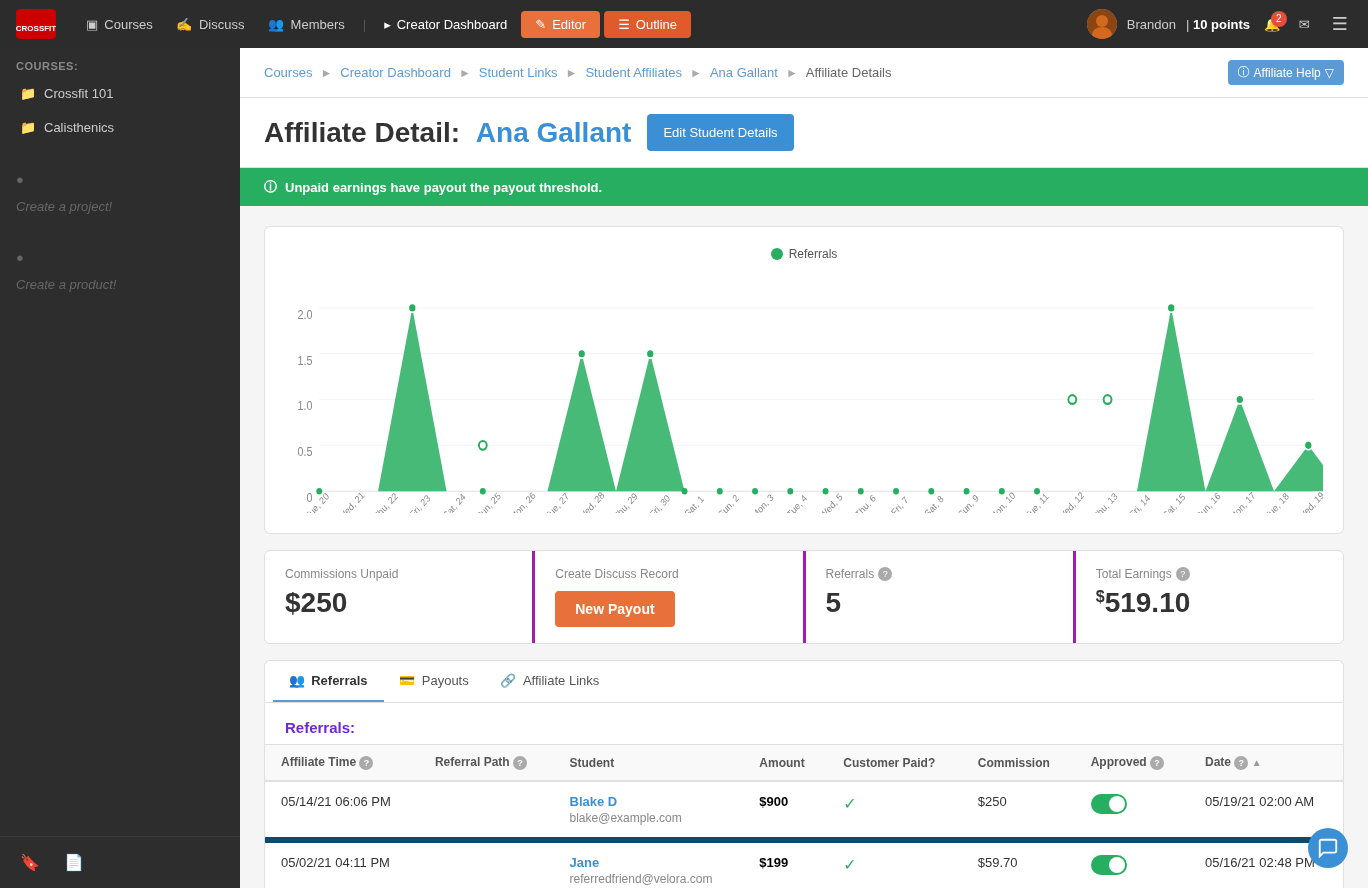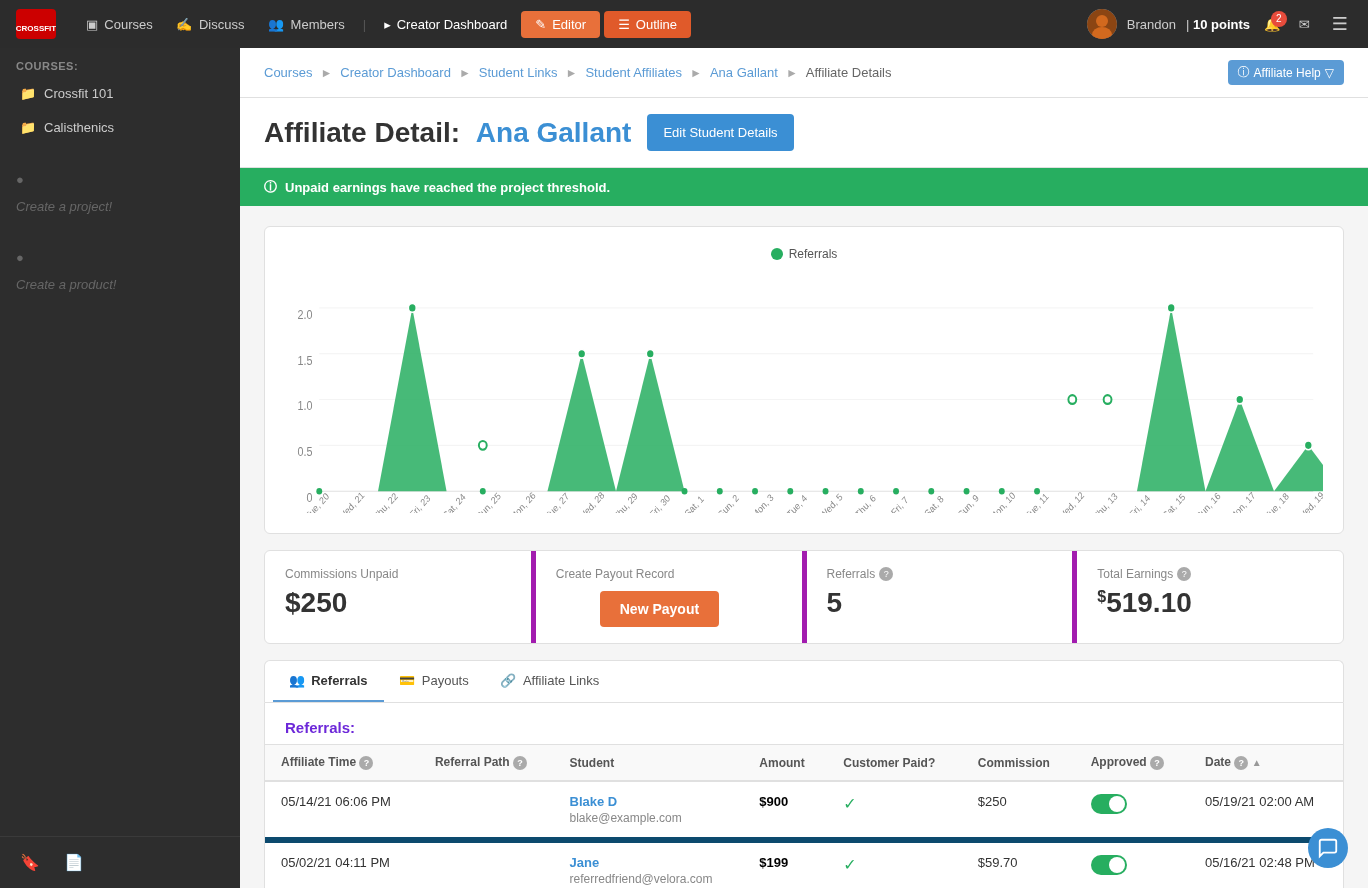--- a/index.html
+++ b/index.html
@@ -57,25 +57,25 @@
 
     
     .chart-card { background: #fff; border-radius: 6px; border: 1px solid #e0e0e0; padding: 20px; margin-bottom: 16px; }
     .chart-legend { display: flex; align-items: center; gap: 6px; justify-content: center; margin-bottom: 12px; font-size: 12px; color: #555; }
     .chart-legend-dot { width: 12px; height: 12px; border-radius: 50%; background: #27ae60; }
     .chart-container { position: relative; height: 240px; }
     .chart-svg { width: 100%; height: 100%; }
 
     
     .stats-row { background: #fff; border-radius: 6px; border: 1px solid #e0e0e0; display: flex; margin-bottom: 16px; overflow: hidden; }
-    .stat-box { flex: 1; padding: 16px 20px; border-right: 5px solid #a21caf; }
+    .stat-box { flex: 1; padding: 16px 20px; border-right: 3px solid #a21caf; }
     .stat-box:last-child { border-right: none; }
     .stat-label { font-size: 12px; color: #888; margin-bottom: 6px; display: flex; align-items: center; gap: 4px; }
     .stat-value { font-size: 28px; font-weight: 700; color: #333; }
-    .btn-new-payout { background: #e8703a; color: #fff; border: none; border-radius: 4px; padding: 10px 20px; cursor: pointer; font-size: 14px; font-weight: 600; margin-top: 4px; margin-left: 44px; }
+    .btn-new-payout { background: #e8703a; color: #fff; border: none; border-radius: 4px; padding: 10px 20px; cursor: pointer; font-size: 14px; font-weight: 600; margin-top: 4px; }
 
     
     .tabs-bar { background: #fff; border-radius: 6px 6px 0 0; border: 1px solid #e0e0e0; border-bottom: none; display: flex; gap: 0; padding: 0 8px; }
     .tab { padding: 12px 16px; cursor: pointer; border-bottom: 2px solid transparent; color: #555; font-size: 13px; display: flex; align-items: center; gap: 6px; }
     .tab.active { border-bottom: 2px solid #5b9bd5; color: #333; font-weight: 600; }
 
     
     .table-card { background: #fff; border: 1px solid #e0e0e0; border-radius: 0 0 6px 6px; }
     .table-title { font-size: 15px; font-weight: 700; color: #6d28d9; padding: 16px 20px 8px; }
     .data-table { width: 100%; border-collapse: collapse; }
@@ -204,21 +204,21 @@
   <div class="page-header">
     <h1 class="page-title">
       <span>Affiliate Detail:</span>
       <span class="page-title-name" style="margin-left: 8px;">Ana Gallant</span>
     </h1>
     <button class="btn-edit">Edit Student Details</button>
   </div>
 
   <div class="alert-bar">
     <span>ⓘ</span>
-    <span>Unpaid earnings have reached the project threshold.</span>
+    <span>Unpaid earnings have payout the payout threshold.</span>
   </div>
 
   <div class="content-area">
 
     <div class="chart-card">
       <div class="chart-legend">
         <span class="chart-legend-dot"></span>
         <span>Referrals</span>
       </div>
       <div class="chart-container">
@@ -313,21 +313,21 @@
       <div class="stat-box">
         <div class="stat-label">
           <span>Commissions Unpaid</span>
         </div>
         <div class="stat-value">
           $<span>250</span>
         </div>
       </div>
       <div class="stat-box">
         <div class="stat-label">
-          <span>Create Payout Record</span>
+          <span>Create Discuss Record</span>
         </div>
         <button class="btn-new-payout">New Payout</button>
       </div>
       <div class="stat-box">
         <div class="stat-label">
           <span>Referrals</span>
           <span class="help-circle">?</span>
         </div>
         <div class="stat-value">5</div>
       </div>

